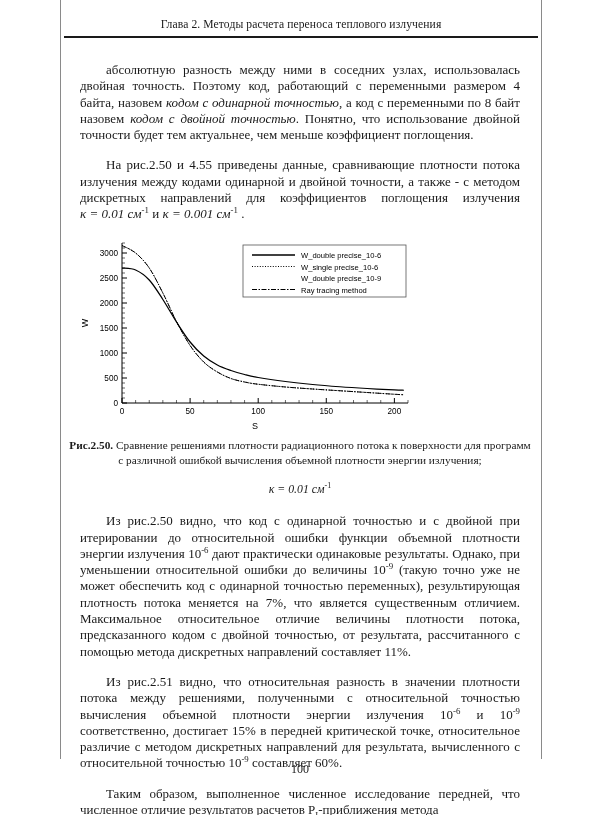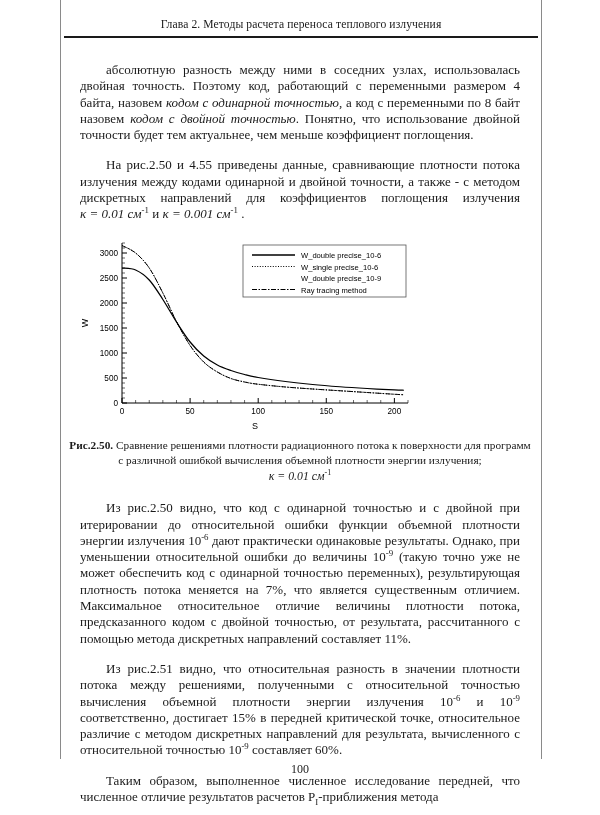--- a/index.html
+++ b/index.html
@@ -95,21 +95,21 @@
     margin: 5px 0 0 0;
     font-size: 11.3px;
     line-height: 15.2px;
     text-align: center;
     text-indent: 0;
   }
   .caption b { font-weight: bold; }
   .caption-formula {
     display: block;
     text-align: center;
-    margin-top: 1px;
+    margin-top: 14px;
     font-size: 11.8px;
   }
 
   
   .page-number {
     position: absolute;
     left: 0;
     right: 0;
     top: 762px;
     text-align: center;

